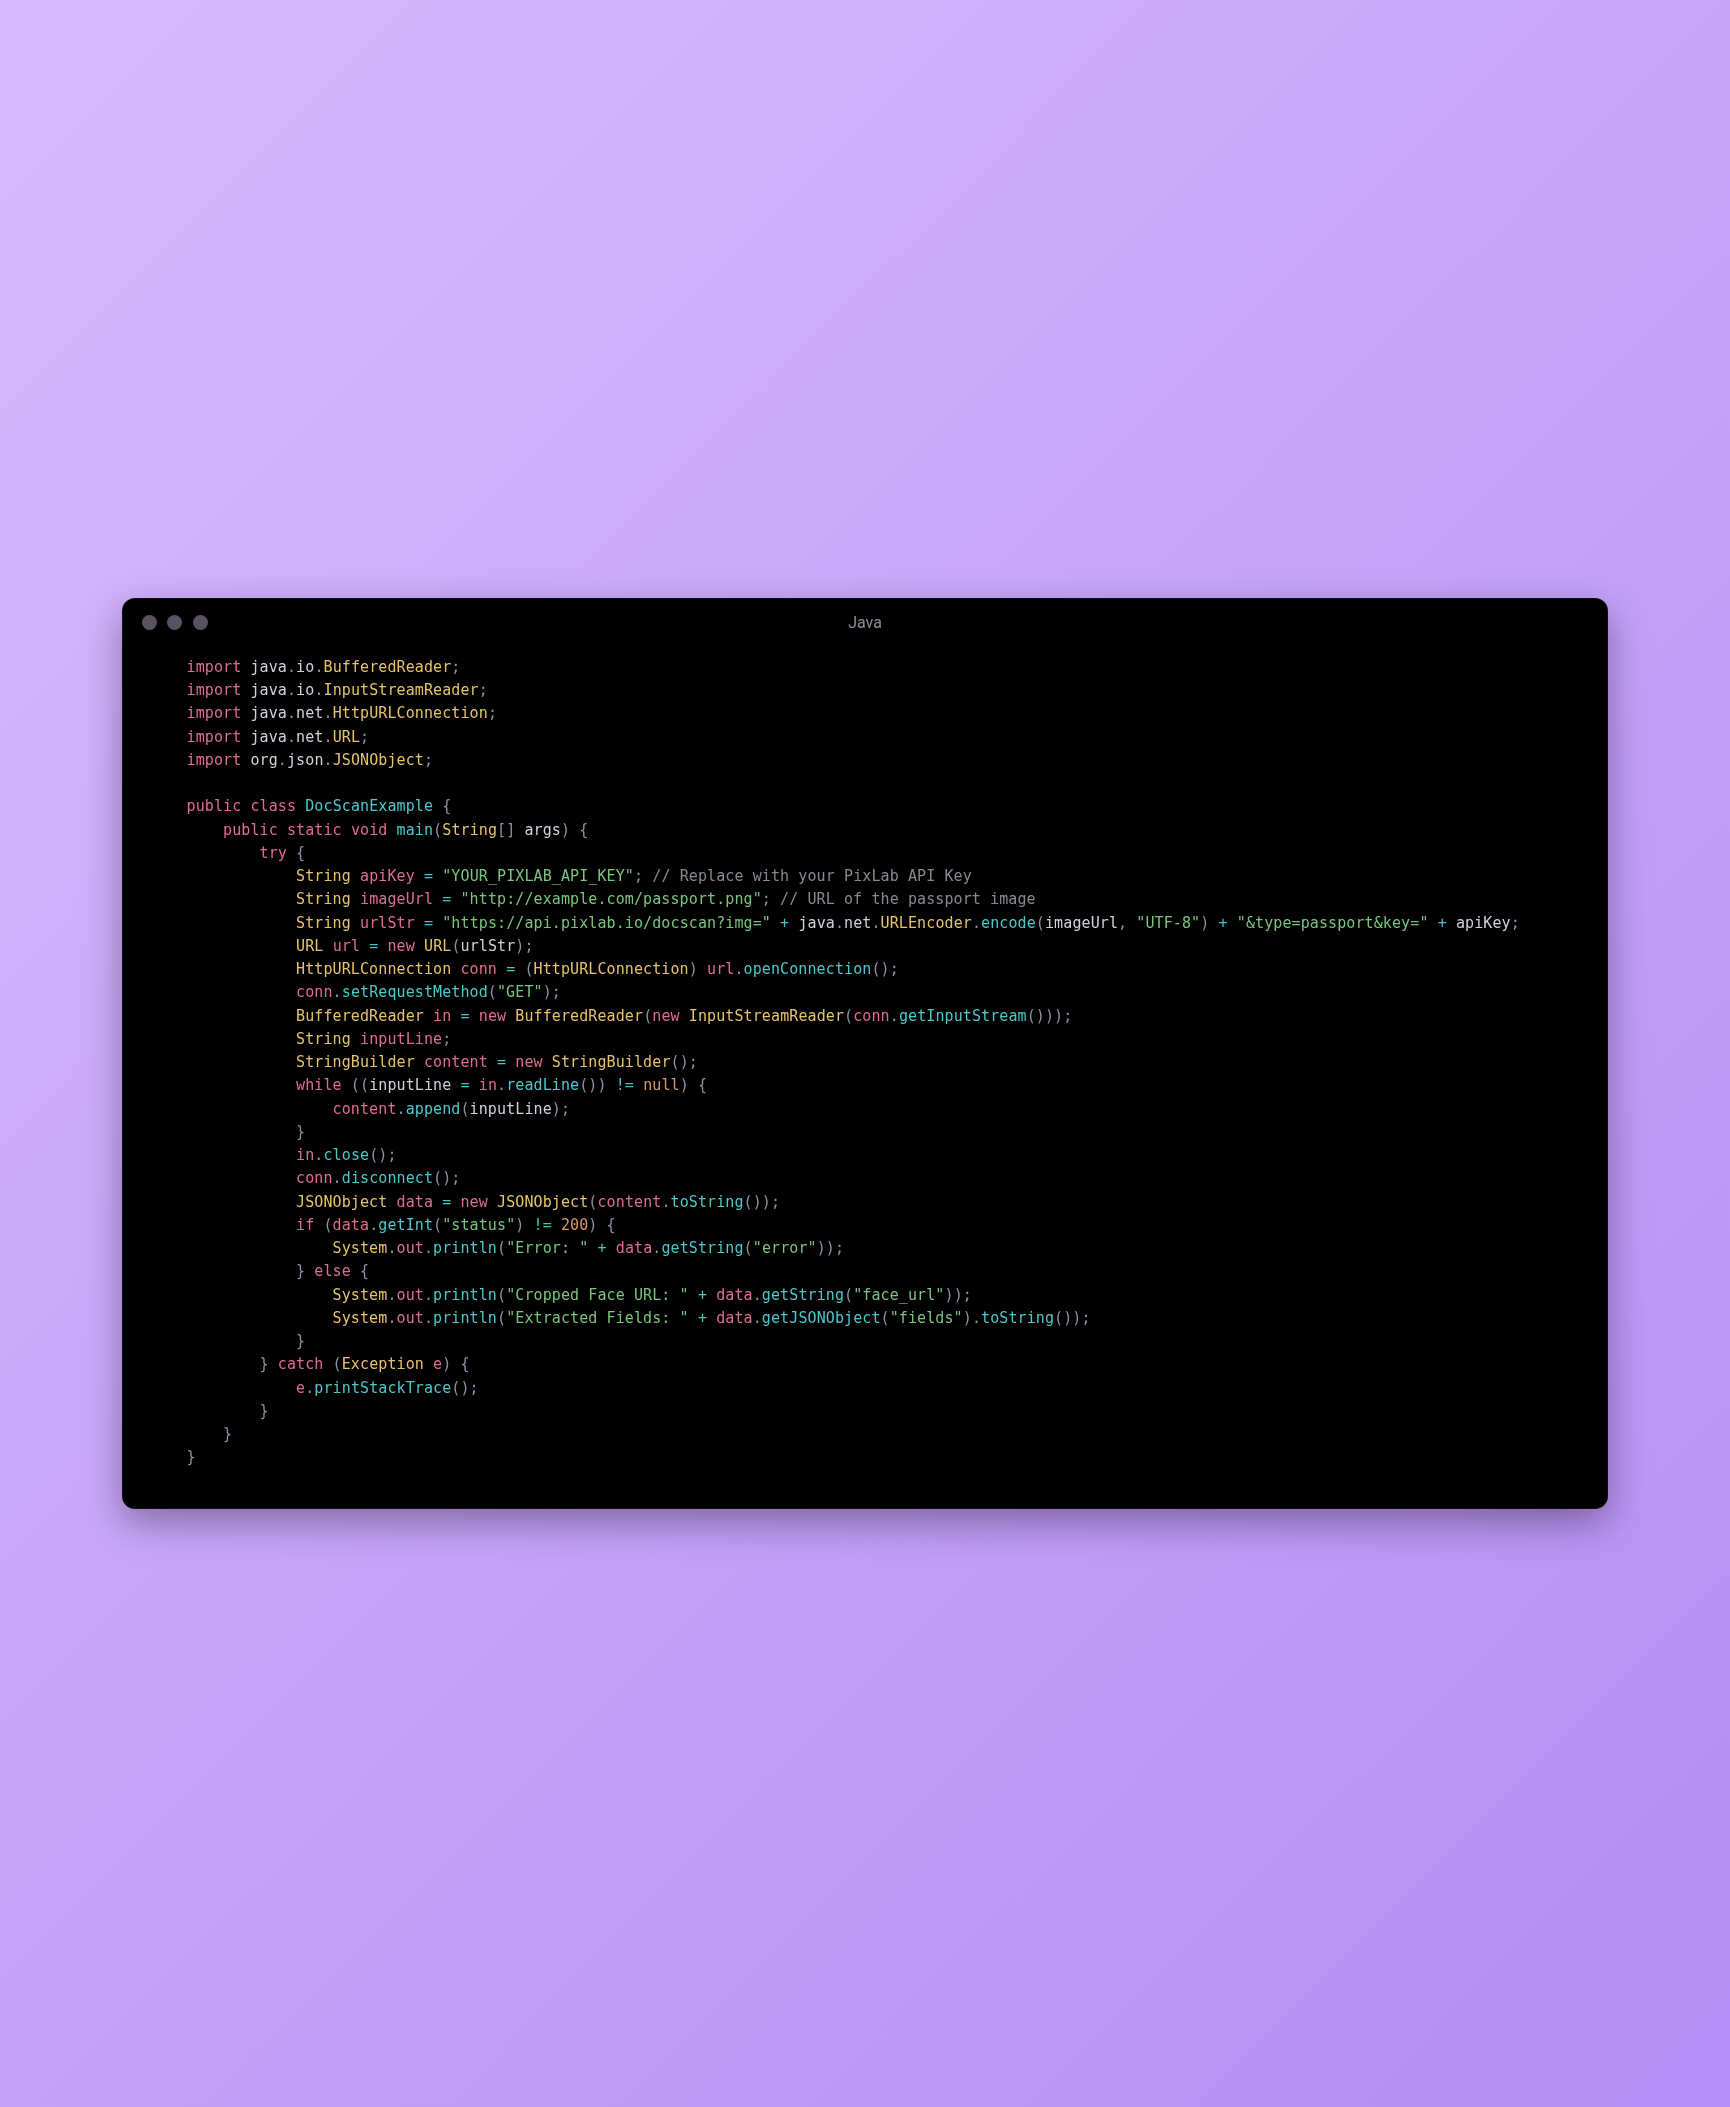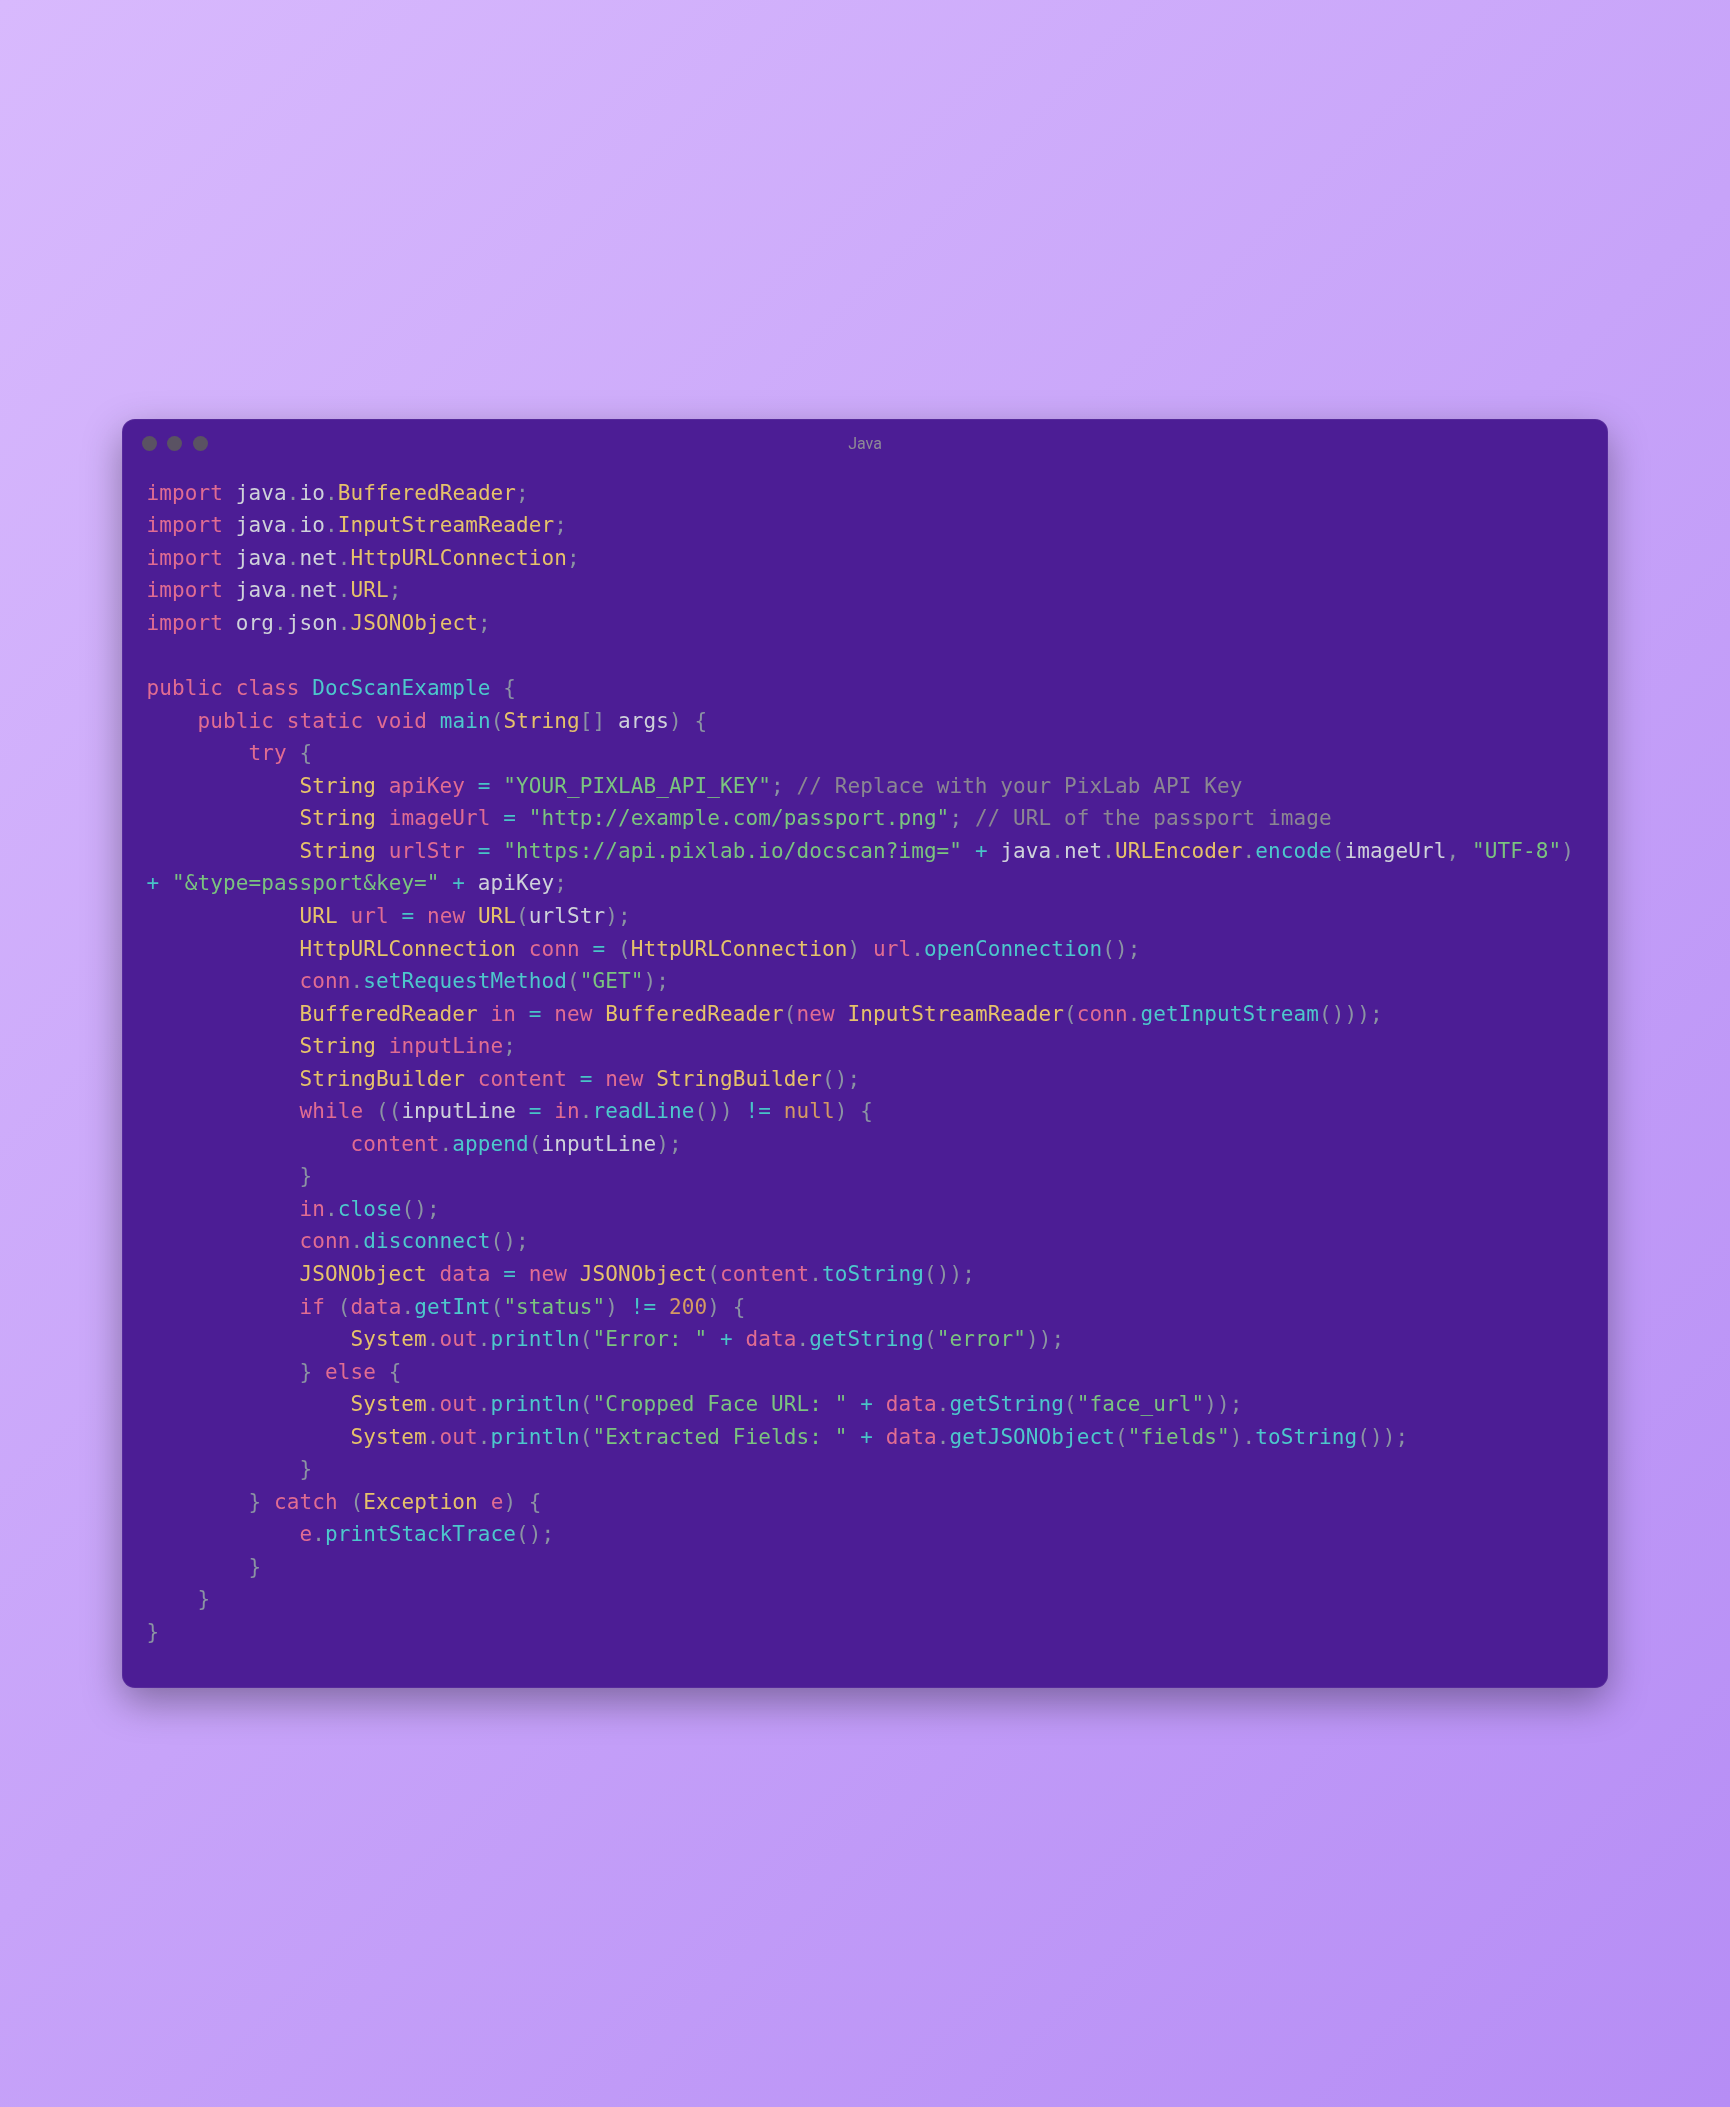--- a/index.html
+++ b/index.html
@@ -7,21 +7,21 @@
   body {
     background: linear-gradient(135deg, #d8b9fd 0%, #b68df5 100%);
     display: flex;
     align-items: center;
     justify-content: center;
     font-family: ui-monospace, "SF Mono", Menlo, Consolas, "Liberation Mono", monospace;
     padding: 113px 122px;
   }
   .window {
     width: 100%;
-    background: #4c1d95;
+    background: #000000;
     border-radius: 13px;
     box-shadow: 0 14px 38px rgba(0,0,0,0.35);
     overflow: hidden;
     border: 0.5px solid rgba(255,255,255,0.06);
   }
   .titlebar {
     display: flex;
     align-items: center;
     height: 47px;
     padding: 0 19px;
@@ -41,27 +41,28 @@
     position: absolute;
     left: 0; right: 0;
     text-align: center;
     color: #8e8a96;
     font-size: 16px;
     font-family: -apple-system, BlinkMacSystemFont, "Segoe UI", Roboto, sans-serif;
     pointer-events: none;
   }
   .code {
     padding: 9.4px 23.5px 38px 23.5px;
-    font-size: 21px;
+    font-size: 15px;
     line-height: 1.55;
     color: #cfd2da;
     white-space: pre-wrap;
     word-break: break-word;
     letter-spacing: 0.1px;
     font-weight: 500;
+    margin-left: 40px;
   }
   .kw   { color: #e06c92; }  
   .type { color: #e6c26a; }  
   .fn   { color: #4dc8cc; }  
   .var  { color: #e06c92; }  
   .op   { color: #49c3c7; }  
   .pun  { color: #8b93a3; }  
   .str  { color: #7bc47f; }  
   .num  { color: #d59a63; }  
   .cmt  { color: #8b8792; }  

